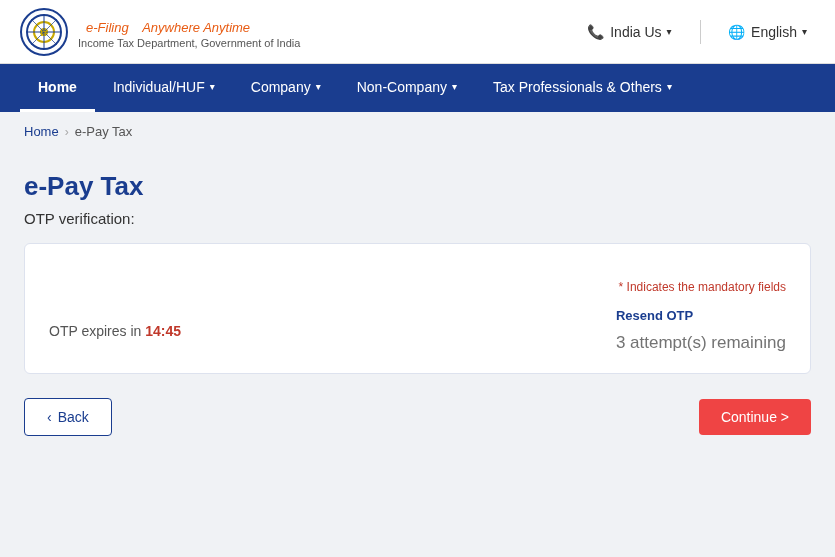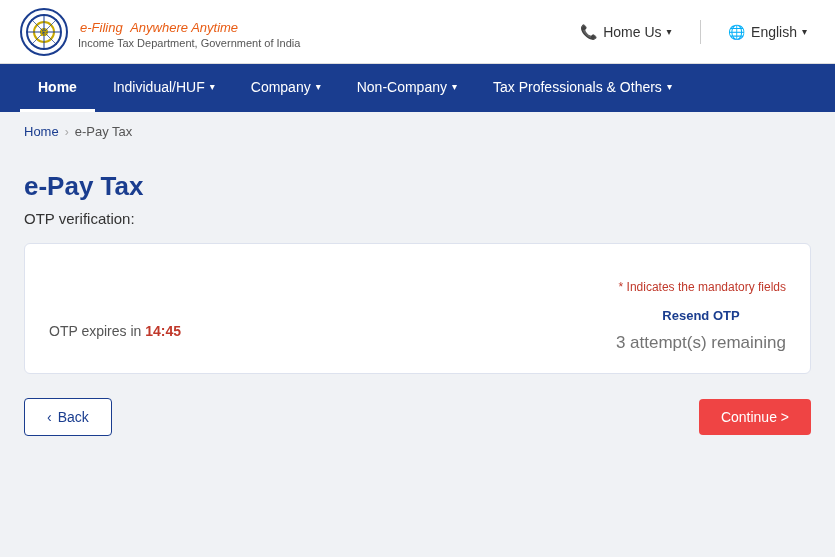--- a/index.html
+++ b/index.html
@@ -27,21 +27,21 @@
     .logo-title {
       font-size: 20px;
       font-weight: bold;
       color: #1a3d8f;
     }
     .logo-title span {
       color: #e85c14;
       font-style: italic;
       font-size: 13px;
       font-weight: normal;
-      margin-left: 2px;
+      margin-left: 8px;
     }
     .logo-subtitle {
       font-size: 11px;
       color: #555;
     }
     .header-actions {
       display: flex;
       align-items: center;
       gap: 20px;
     }
@@ -184,21 +184,21 @@
     .attempts-text {
       font-size: 17px;
       color: #737373;
       text-align: right;
       margin-top: 6px;
     }
     .right-section {
       margin-left: auto;
       display: flex;
       flex-direction: column;
-      align-items: center;
+      align-items: flex-start;
       gap: 4px;
     }
 
     
     .buttons-row {
       display: flex;
       justify-content: space-between;
       align-items: center;
       padding: 0 0 10px 0;
     }
@@ -264,21 +264,21 @@
       <div class="logo-title">
         <span>e-Filing</span>
         <span style="color:#e85c14; font-style:italic; font-size:13px; font-weight:normal;">Anywhere Anytime</span>
       </div>
       <div class="logo-subtitle">Income Tax Department, Government of India</div>
     </div>
   </div>
   <div class="header-actions">
     <button class="header-btn">
       <span>📞</span>
-      <span>Home Us</span>
+      <span>India Us</span>
       <span style="font-size:10px;">▾</span>
     </button>
     <div class="divider-v"></div>
     <button class="header-btn">
       <span>🌐</span>
       <span>English</span>
       <span style="font-size:10px;">▾</span>
     </button>
   </div>
 </header>

